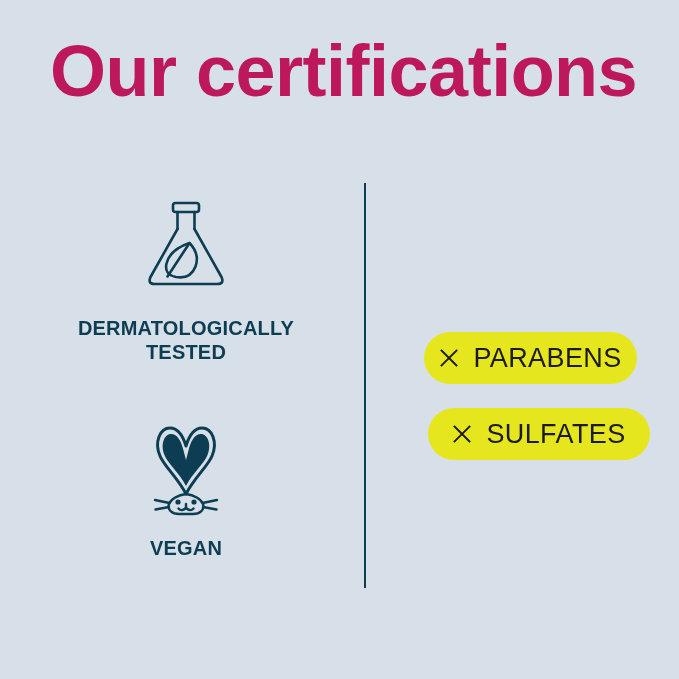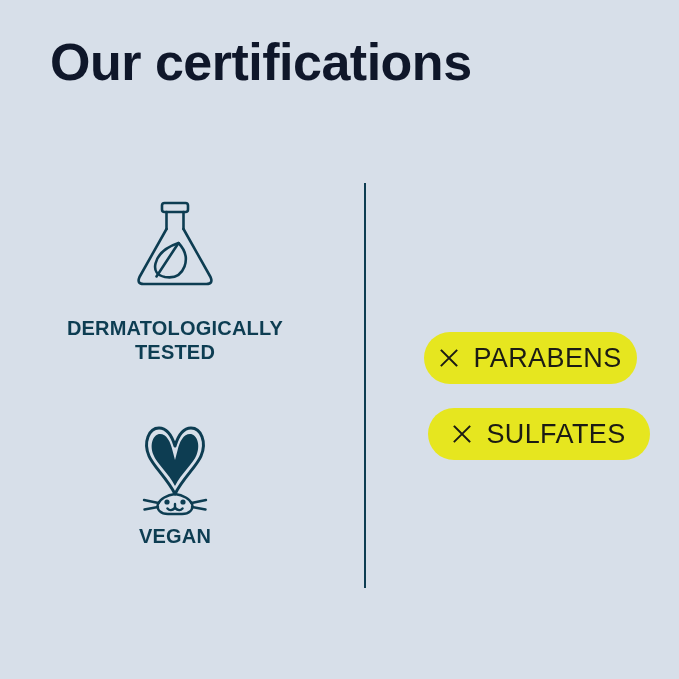--- a/index.html
+++ b/index.html
@@ -18,43 +18,43 @@
   #infographic {
     position: absolute;
     inset: 0;
     background: #d7dfe9;
   }
 
   
   .page-title {
     position: absolute;
     left: 50px;
-    top: 32px;
-    font-size: 52px;
+    top: 41px;
+    font-size: 72px;
     line-height: 60px;
     font-weight: bold;
     letter-spacing: -0.5px;
-    color: #0f172a;
+    color: #be185d;
     white-space: nowrap;
   }
 
   
   .divider {
     position: absolute;
     left: 364px;
     top: 183px;
     width: 2px;
     height: 405px;
     background: #0d3d52;
   }
 
   
   .left-col {
     position: absolute;
-    left: 0;
+    left: 11px;
     top: 180px;
     width: 350px;
     height: 420px;
     padding-left: 32px;
   }
 
   .cert-block {
     position: absolute;
     left: 0;
     width: 350px;
@@ -62,21 +62,21 @@
   }
   .cert-block.derm { top: 16px; }
   .cert-block.vegan { top: 236px; }
 
   .cert-icon {
     display: block;
     margin: 0 auto;
   }
 
   .cert-label {
-    margin-top: 4px;
+    margin-top: 16px;
     font-size: 20px;
     line-height: 24px;
     font-weight: bold;
     letter-spacing: 0.2px;
     color: #0d3d52;
     text-transform: uppercase;
   }
   .cert-label.two-line { margin-top: 20px; }
 
   

